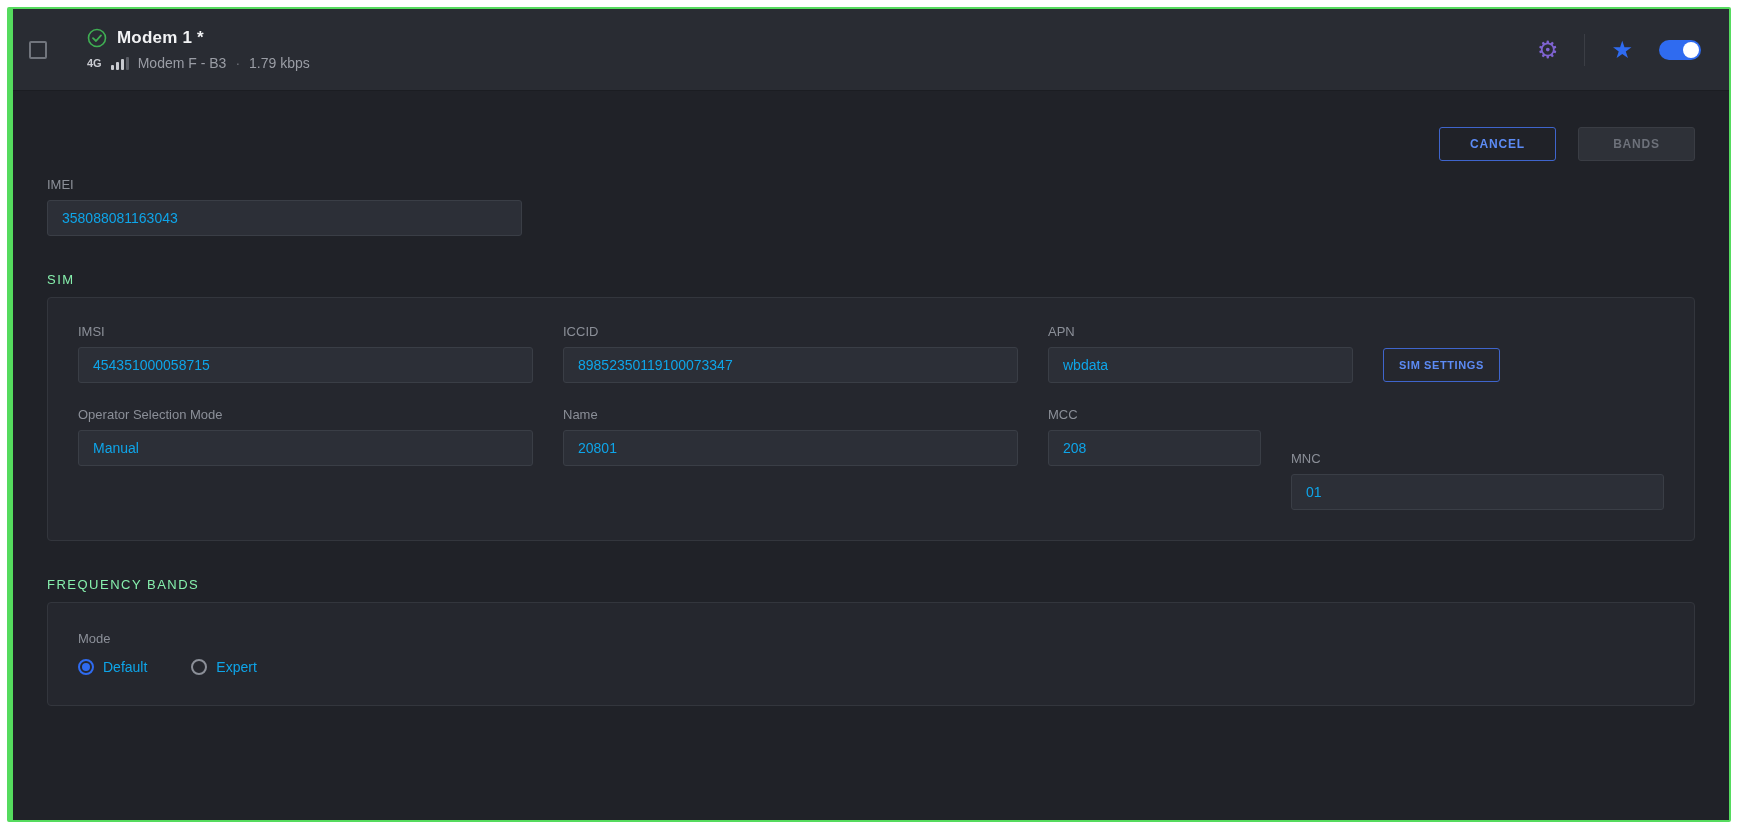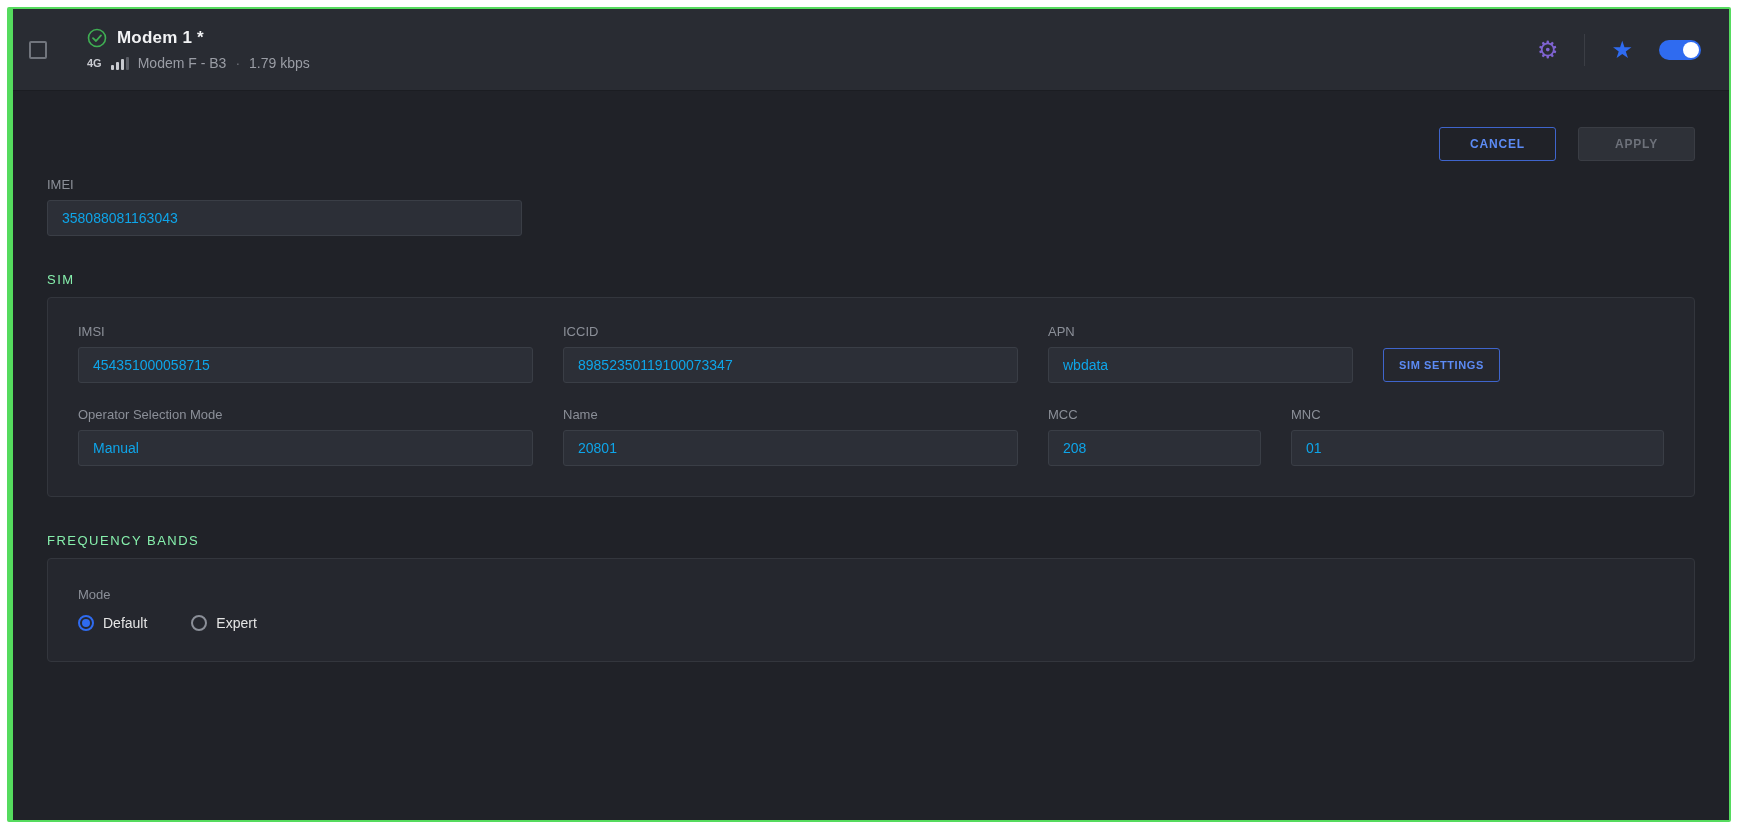--- a/index.html
+++ b/index.html
@@ -80,34 +80,34 @@
     margin-top: 10px;
     background: #25272e; border: 1px solid #33363d; border-radius: 4px;
     padding: 26px 30px 30px 30px;
   }
   .panel-row { display: flex; gap: 30px; }
   .panel-row + .panel-row { margin-top: 24px; }
   .fg { display: flex; flex-direction: column; }
   .w455 { width: 455px; flex: 0 0 455px; }
   .w300 { width: 305px; flex: 0 0 305px; }
   .w213 { width: 213px; flex: 0 0 213px; }
-  .wfill { flex: 1; }
+  .wfill { flex: 1; margin-top: 44px; }
   .btn-sim { align-self: flex-end; margin-bottom: 1px; background: transparent;
              border: 1px solid #3f65cc; color: #5c8bf5; height: 34px; min-width: 117px;
              border-radius: 3px; font-size: 11px; letter-spacing: 0.6px; font-weight: bold;
              cursor: pointer; padding: 0 14px; font-family: "Liberation Sans", sans-serif; }
 
   
   .radio-row { display: flex; align-items: center; gap: 44px; margin-top: 12px; }
   .radio-item { display: flex; align-items: center; gap: 9px; cursor: pointer; }
   .radio-circle { width: 16px; height: 16px; border-radius: 50%; border: 2px solid #8b8f98;
                   display: inline-flex; align-items: center; justify-content: center; }
   .radio-item.selected .radio-circle { border-color: #2f6bf0; }
   .radio-item.selected .radio-circle::after { content: ""; width: 8px; height: 8px; border-radius: 50%; background: #2f6bf0; }
-  .radio-label { color: #e5e5e5; font-size: 14px; }
+  .radio-label { color: #0ea5e9; font-size: 14px; }
 
   .selects-row { display: flex; gap: 30px; margin-top: 28px; }
 </style>
 </head>
 <body>
 
 <div class="page">
   <div class="card">
 
     <div class="header">
@@ -144,21 +144,21 @@
         <span class="toggle">
             <span class="knob"></span>
           </span>
       </div>
     </div>
 
     <div class="main">
 
       <div class="actions-row">
         <button class="btn btn-cancel">CANCEL</button>
-        <button class="btn btn-apply">APPLY</button>
+        <button class="btn btn-apply">BANDS</button>
       </div>
 
       <div class="imei-block fg">
         <span class="field-label">IMEI</span>
         <input class="input" type="text" value="358088081163043" style="">
       </div>
 
       <div class="section-label section-title">SIM</div>
 
       <div class="panel">

